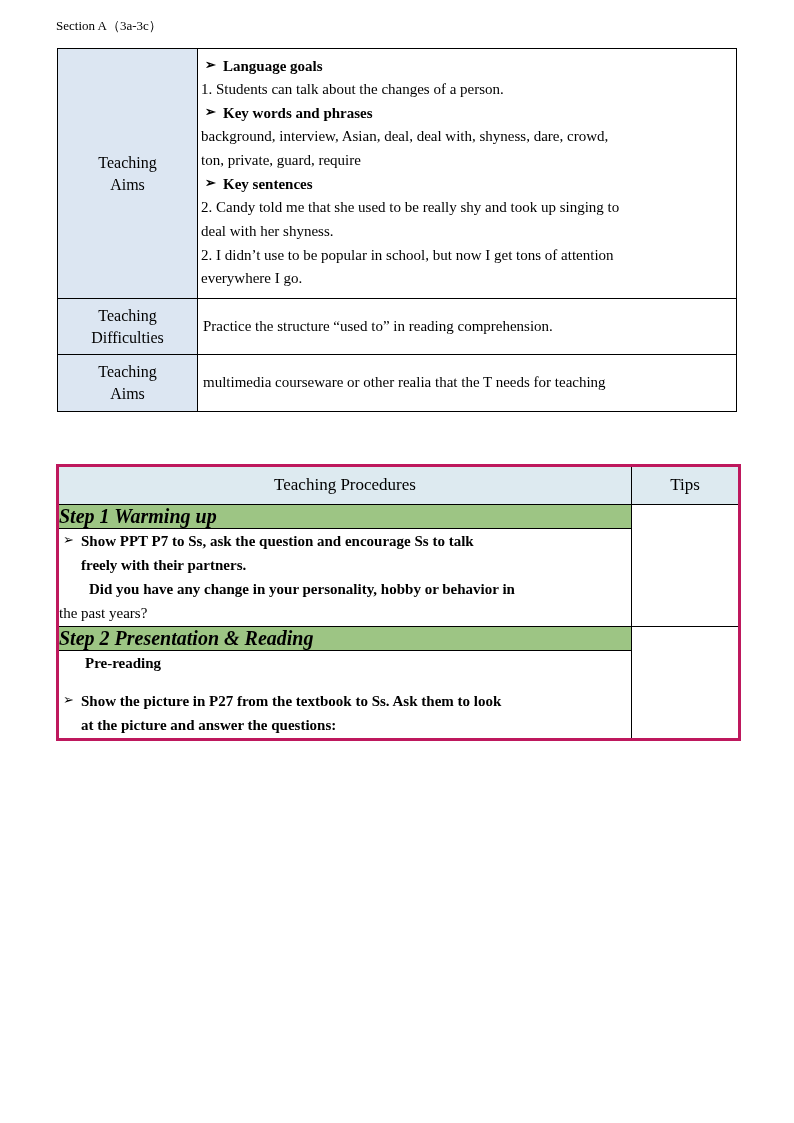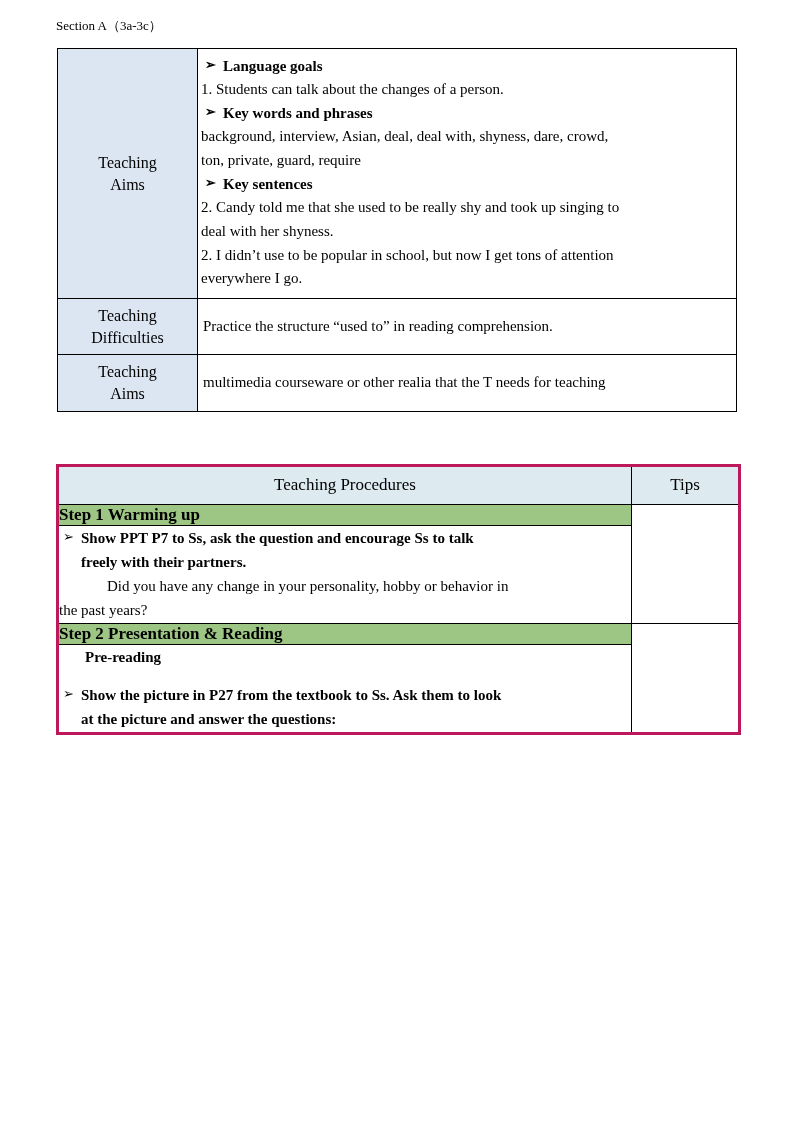--- a/index.html
+++ b/index.html
@@ -114,41 +114,42 @@
     text-align: center;
     font-size: 17px;
     padding: 8px 0 9px 0;
     vertical-align: middle;
   }
   .t2 .col-main { width: 572px; }
   .t2 .col-tips { width: 106px; }
   .step-bar {
     background: #9dc584;
     font-weight: bold;
-    font-size: 17px;
+    font-size: 20px;
     padding: 5px 0 6px 8px;
+    font-style: italic;
   }
   .proc-cell {
     padding: 6px 8px 8px 4px;
     font-size: 15px;
     line-height: 1.62;
   }
   .proc-bullet {
     display: flex;
     align-items: flex-start;
     font-weight: bold;
   }
   .proc-bullet .bullet-glyph { font-weight: normal; }
   .cont-bold {
     font-weight: bold;
     margin-left: 22px;
   }
   .normal-ind {
-    margin-left: 48px;
-    font-weight: normal;
+    margin-left: 30px;
+    font-weight: bold;
   }
   .normal-flush {
     font-weight: normal;
   }
   .sub-bold {
     font-weight: bold;
     margin-left: 26px;
     margin-bottom: 14px;
   }
   .empty-tips { }

